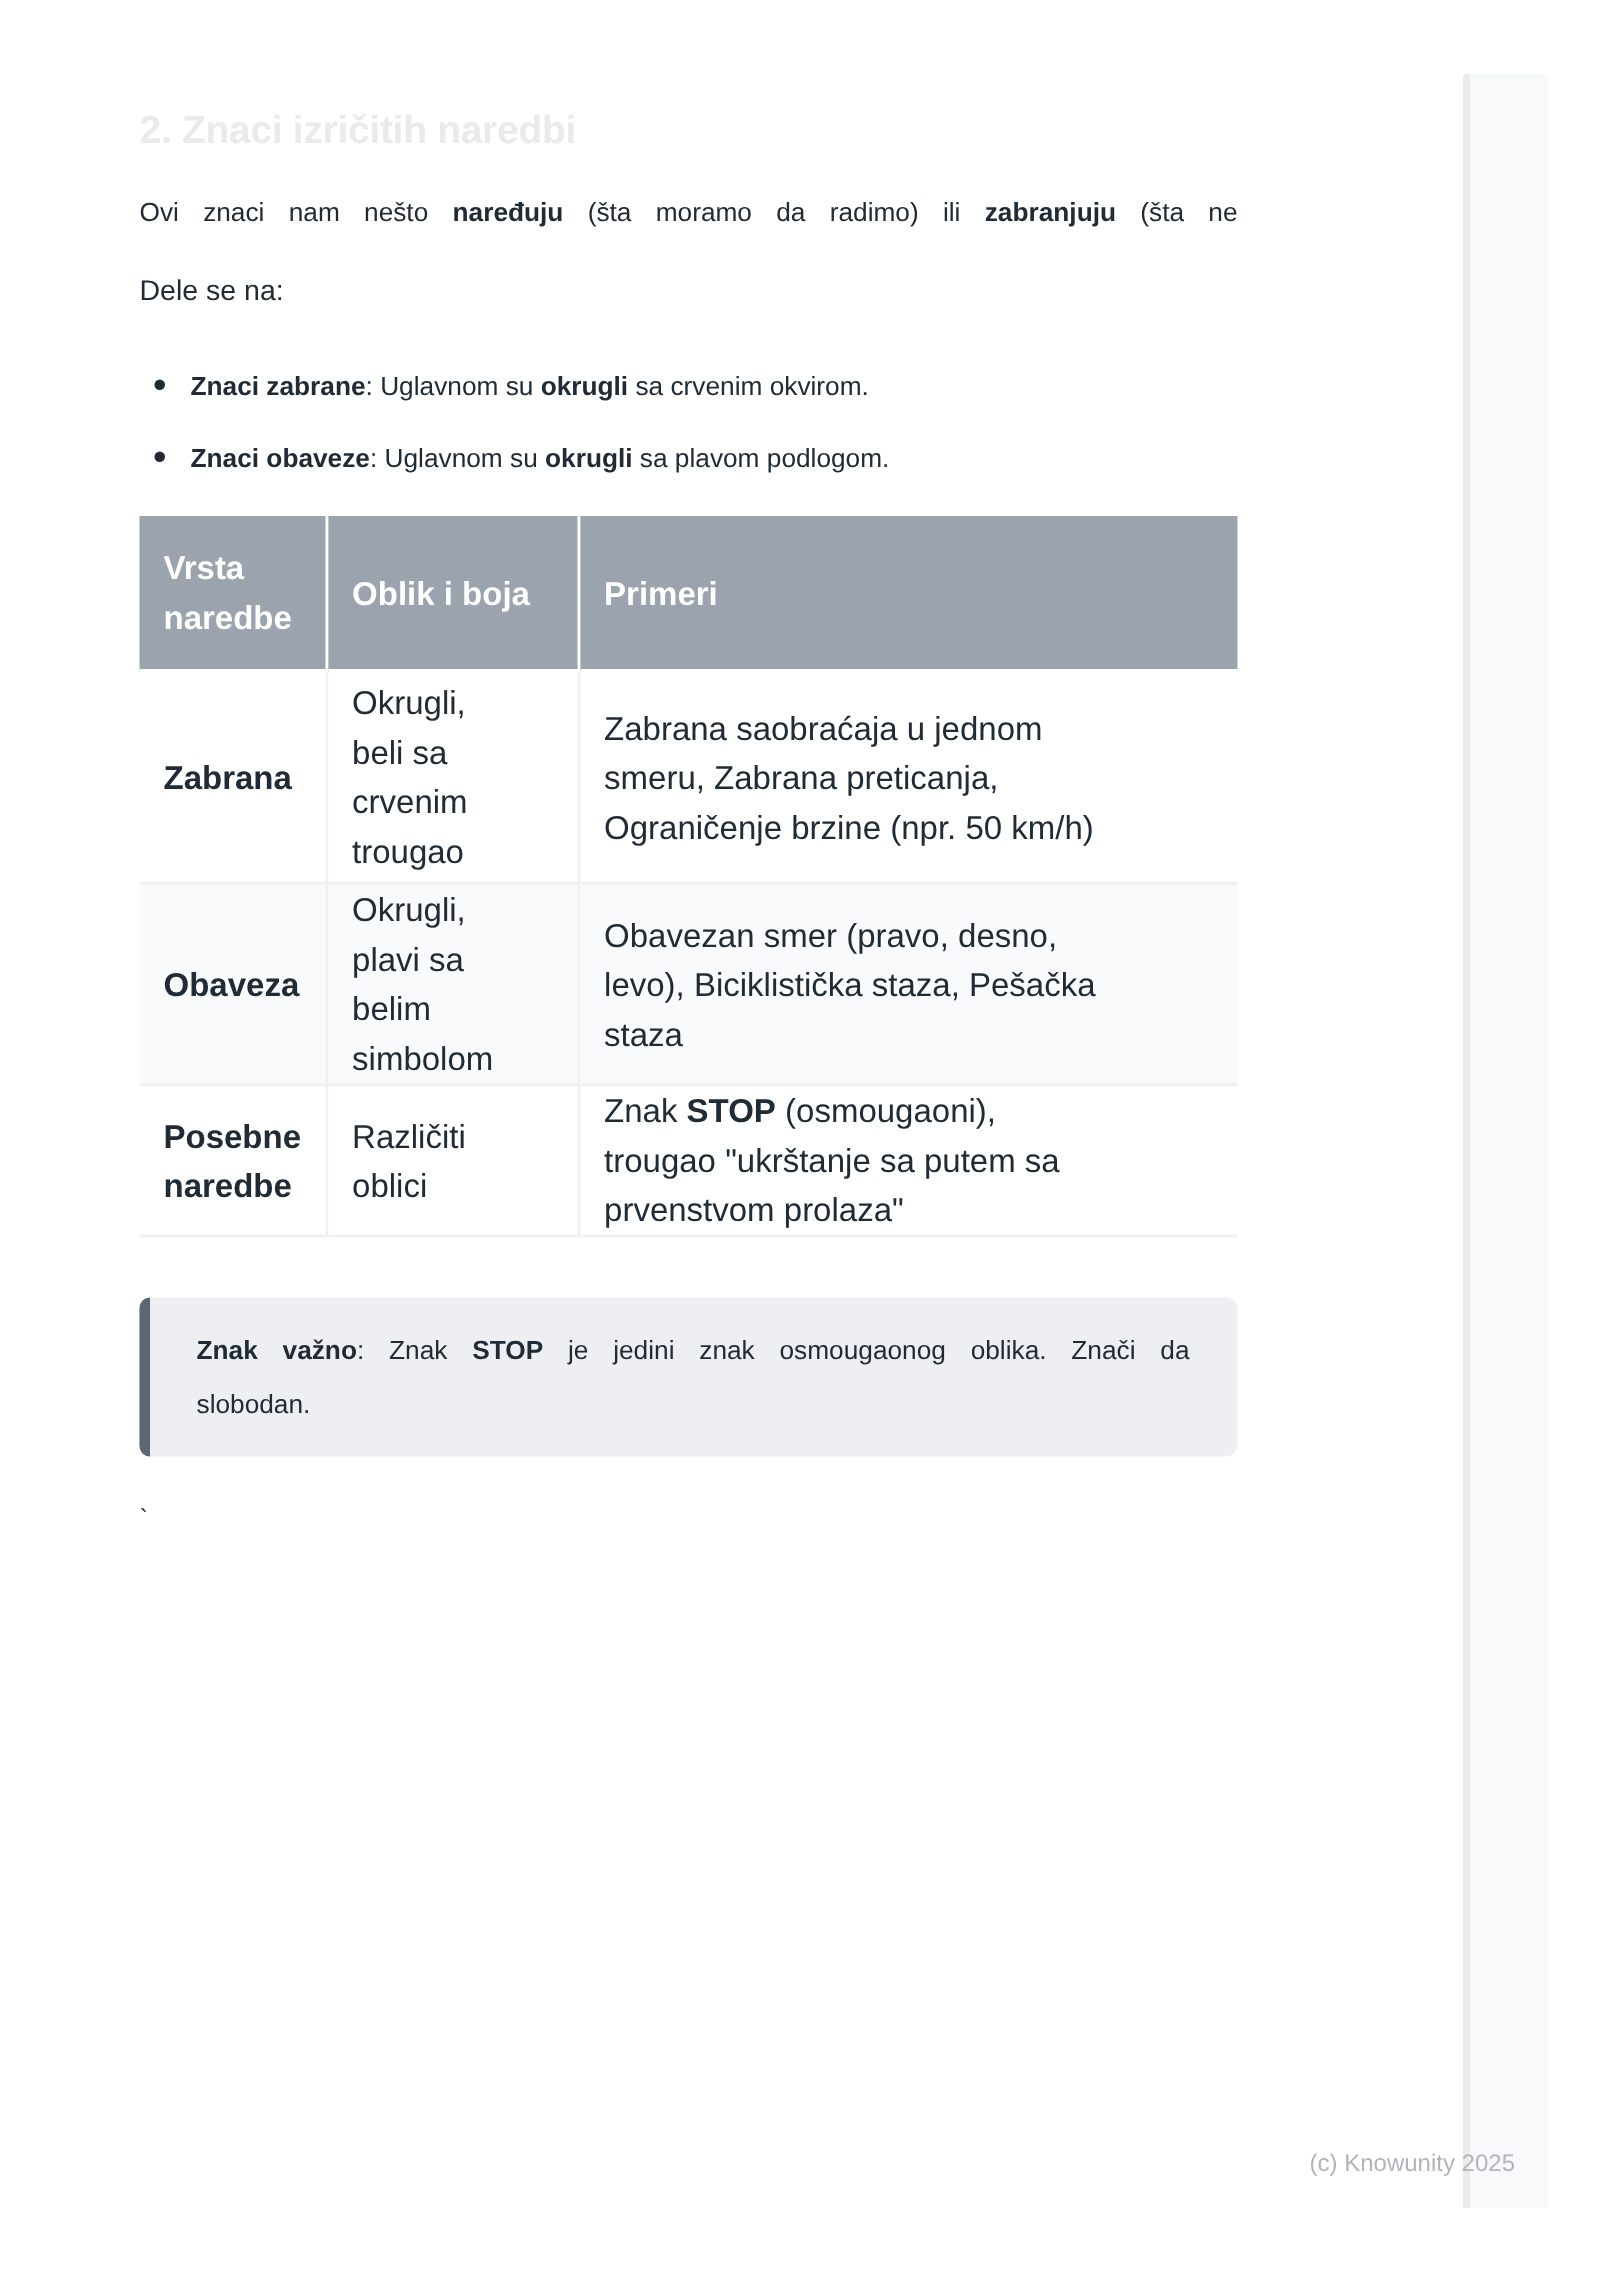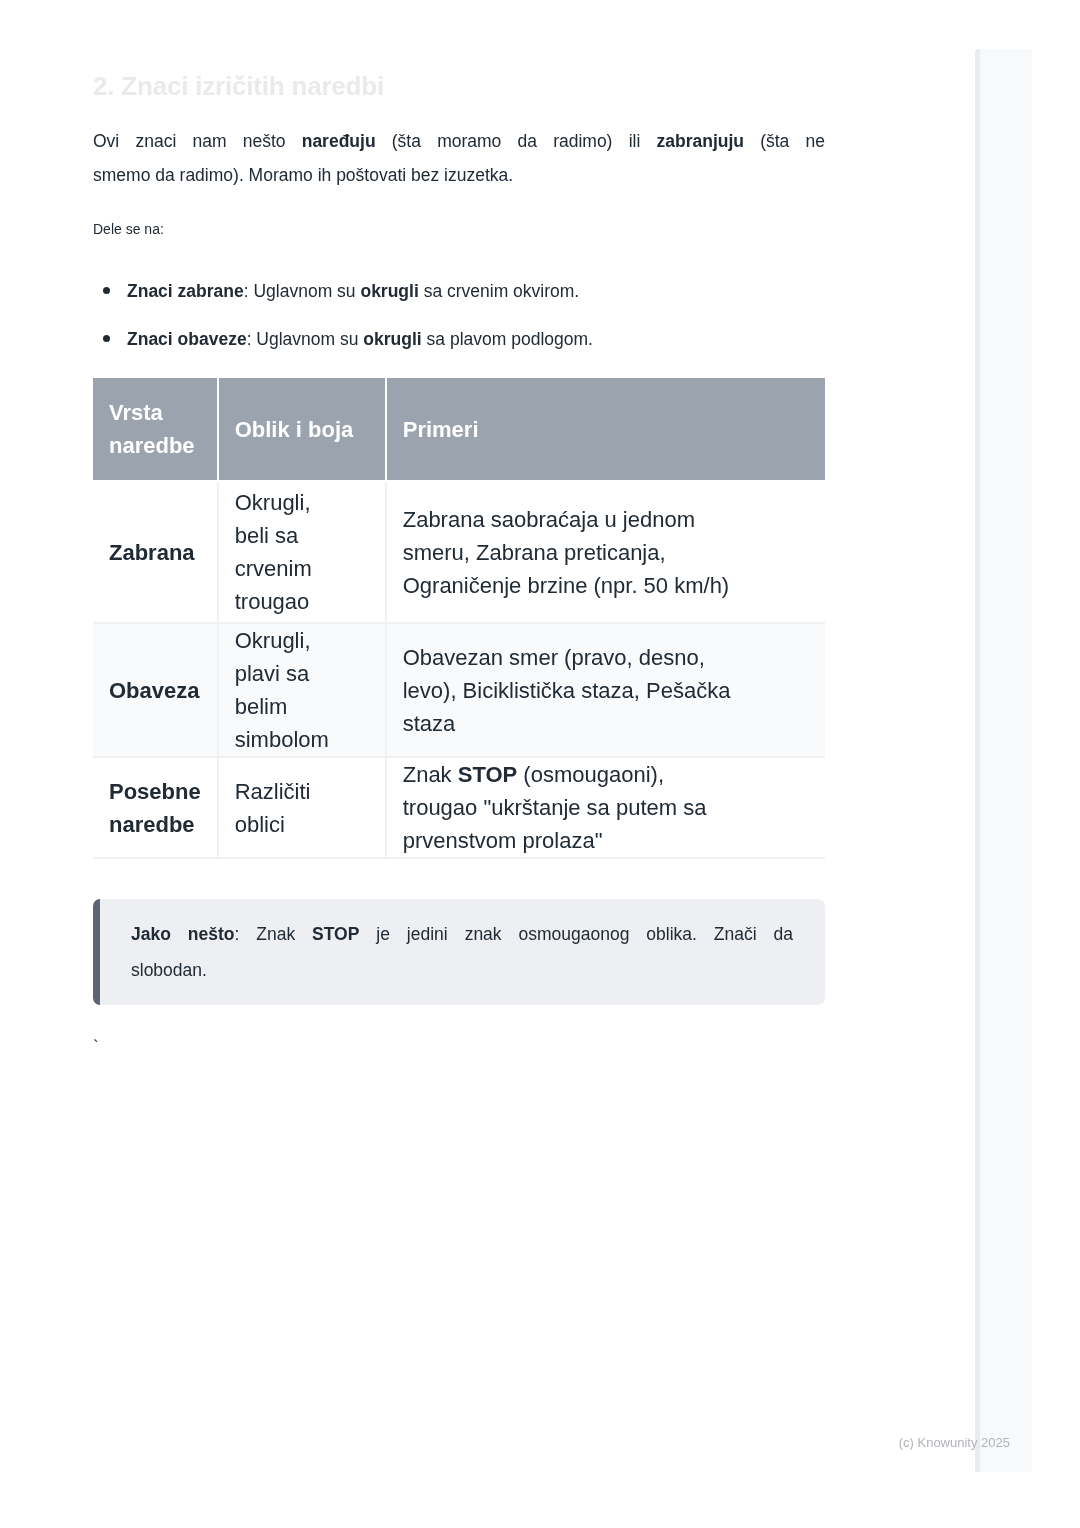--- a/index.html
+++ b/index.html
@@ -25,21 +25,21 @@
   .doc-title{
     margin:55px 0 0 0;
     font-size:26px;line-height:30px;font-weight:700;
     letter-spacing:-0.2px;color:#e9eaec;
   }
 
   .intro{margin-top:23px;font-size:17.5px;line-height:34px;}
   .jline{text-align:justify;text-align-last:justify;}
   b{font-weight:700;text-align:center;}
 
-  .subheading{margin-top:20px;font-size:14px;line-height:34px;}
+  .subheading{margin-top:20px;font-size:19px;line-height:34px;}
 
   .bullets{list-style:none;margin:28px 0 0 0;padding:0;font-size:17.5px;line-height:34px;}
   .bullets li{position:relative;padding-left:34px;margin-bottom:14px;}
   .bullets li .dot{
     position:absolute;left:10px;top:13px;width:7px;height:7px;border-radius:50%;
     background:#212b36;
   }
 
   table.sign-table{
     width:732px;margin-top:22px;border-collapse:separate;border-spacing:0;
@@ -73,37 +73,36 @@
   }
   .callout-bar{
     position:absolute;left:0;top:0;bottom:0;width:7px;
     background:#5d6674;border-radius:8px 0 0 8px;
   }
 
   .stray{margin-top:32px;font-size:17px;line-height:20px;}
 
   .footer{
     position:absolute;right:70px;top:1434px;
-    font-size:13px;color:#b1b4b9;line-height:18px;
+    font-size:16px;color:#b1b4b9;line-height:18px;
   }
 </style>
 </head>
 <body>
 
 <div class="page">
 
   <div class="side-strip"></div>
 
   <div class="doc">
 
     <h2 class="doc-title">2. Znaci izričitih naredbi</h2>
 
     <div class="intro">
       <div class="jline"><span>Ovi znaci nam nešto </span><b>naređuju</b><span> (šta moramo da radimo) ili </span><b>zabranjuju</b><span> (šta ne</span></div>
-      <div>smemo da radimo). Moramo ih poštovati bez izuzetka.</div>
     </div>
 
     <div class="subheading">Dele se na:</div>
 
     <ul class="bullets">
       <li>
         <span class="dot"></span><b>Znaci zabrane</b><span>: Uglavnom su </span><b>okrugli</b><span> sa crvenim okvirom.</span>
       </li>
       <li>
         <span class="dot"></span><b>Znaci obaveze</b><span>: Uglavnom su </span><b>okrugli</b><span> sa plavom podlogom.</span>
@@ -155,21 +154,21 @@
             </td>
           <td class="cell-examples">
             <div class="txt"><span>Znak </span><b>STOP</b><span> (osmougaoni), trougao "ukrštanje sa putem sa prvenstvom prolaza"</span></div>
           </td>
         </tr>
       </tbody>
     </table>
 
     <div class="callout">
       <div class="callout-bar"></div>
-      <div class="jline"><b>Jako nešto</b><span>: Znak </span><b>STOP</b><span> je jedini znak osmougaonog oblika. Znači da</span></div>
+      <div class="jline"><b>Znak važno</b><span>: Znak </span><b>STOP</b><span> je jedini znak osmougaonog oblika. Znači da</span></div>
       <div>slobodan.</div>
     </div>
 
     <div class="stray">`</div>
 
   </div>
 
   <div class="footer">(c) Knowunity 2025</div>
 
 </div>

